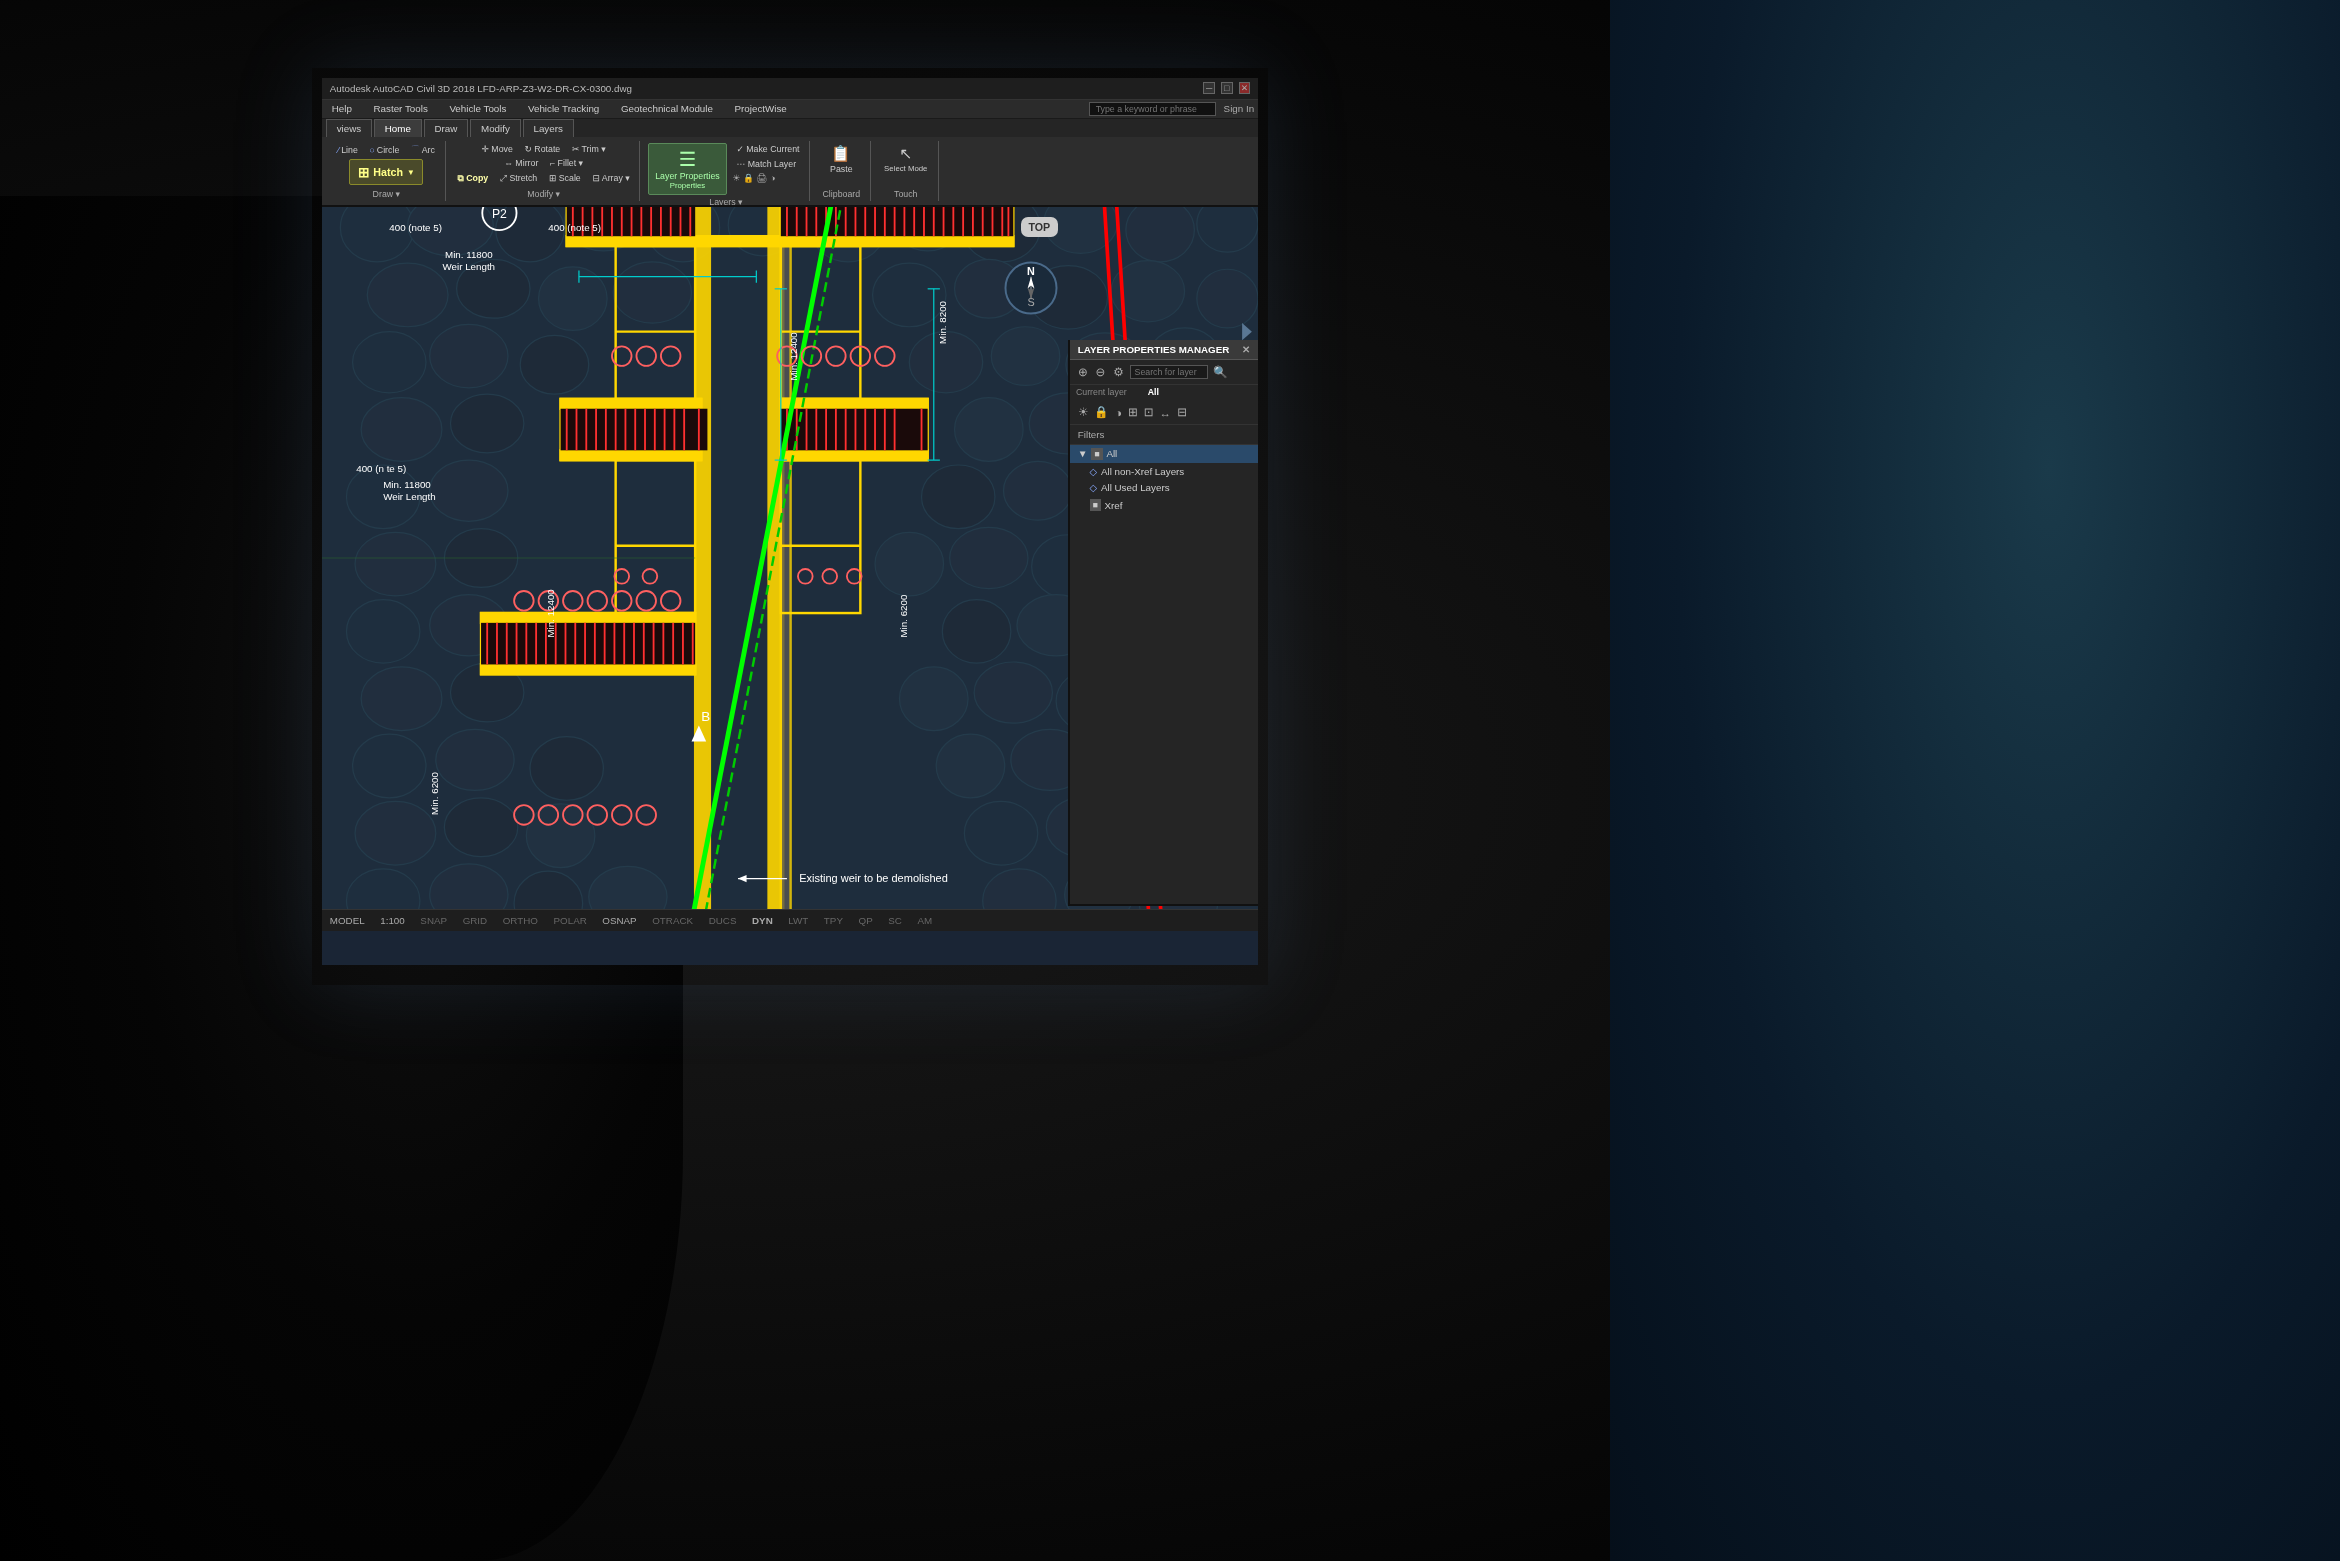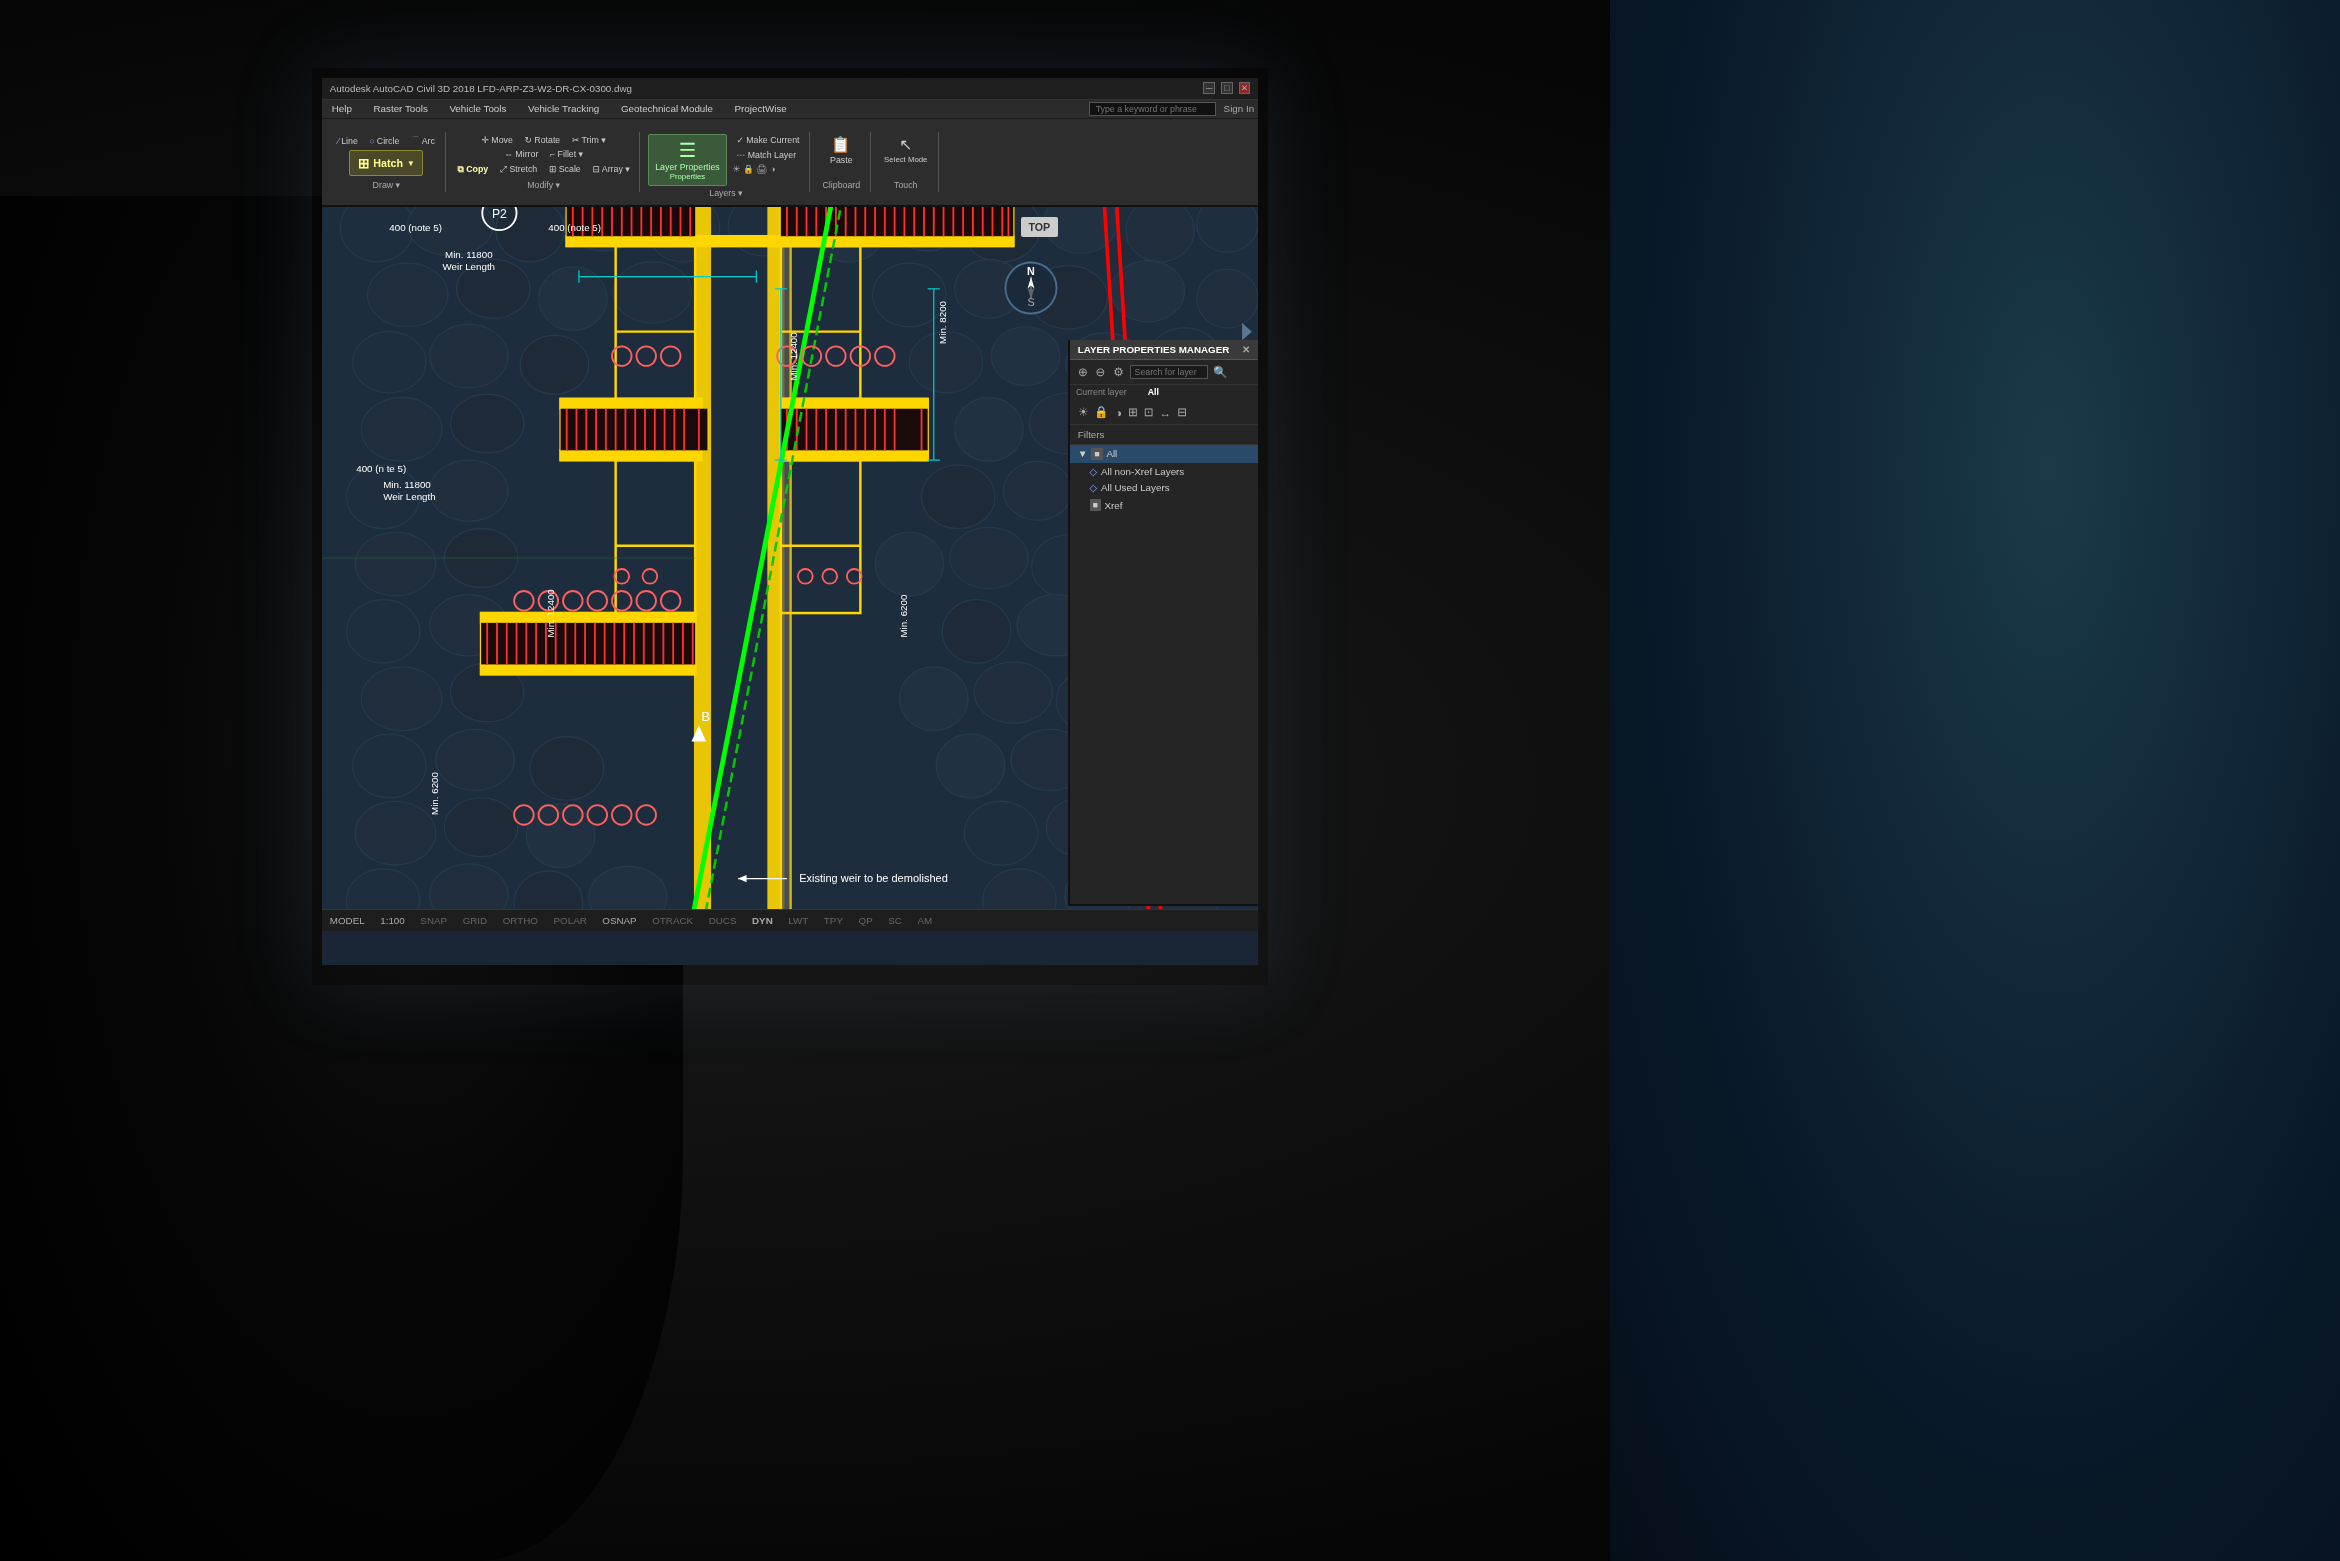--- a/index.html
+++ b/index.html
@@ -295,21 +295,21 @@
     
     .top-btn {
       position: absolute;
       top: 59px;
       right: 263px;
       background: #ccc;
       color: #333;
       font-size: 10.7px;
       font-weight: bold;
       padding: 3.9px 7.8px;
-      border-radius: 2px;
+      border-radius: 7px;
       z-index: 8;
       cursor: pointer;
     }
 
     
     .right-blur {
       position: absolute;
       top: 0;
       right: 0;
       width: 390px;
@@ -388,20 +388,27 @@
     <div class="menu-item">Vehicle Tracking</div>
     <div class="menu-item">Geotechnical Module</div>
     <div class="menu-item">ProjectWise</div>
     <div style="margin-left:auto; display:flex; align-items:center; gap:7.8px;">
       <input type="text" style="background: rgb(17, 17, 17); border: 1px solid rgb(85, 85, 85); color: rgb(204, 204, 204); font-size: 8.8px; padding: 1px 5.9px; width: 127px;" placeholder="Type a keyword or phrase">
       <span style="font-size:9.8px; color:#aaa;">Sign In</span>
     </div>
   </div>
 
   <div class="ribbon">
+    <div class="ribbon-tabs">
+      <div class="ribbon-tab">views</div>
+      <div class="ribbon-tab active">Home</div>
+      <div class="ribbon-tab">Draw</div>
+      <div class="ribbon-tab">Modify</div>
+      <div class="ribbon-tab">Layers</div>
+    </div>
 
     <div class="ribbon-content">
 
       <div class="ribbon-group">
         <div class="ribbon-row">
           <div class="ribbon-small-btn">
             <span style="color:#88aaff;">⁄</span> Line
           </div>
           <div class="ribbon-small-btn">
             <span style="color:#88aaff;">○</span> Circle

